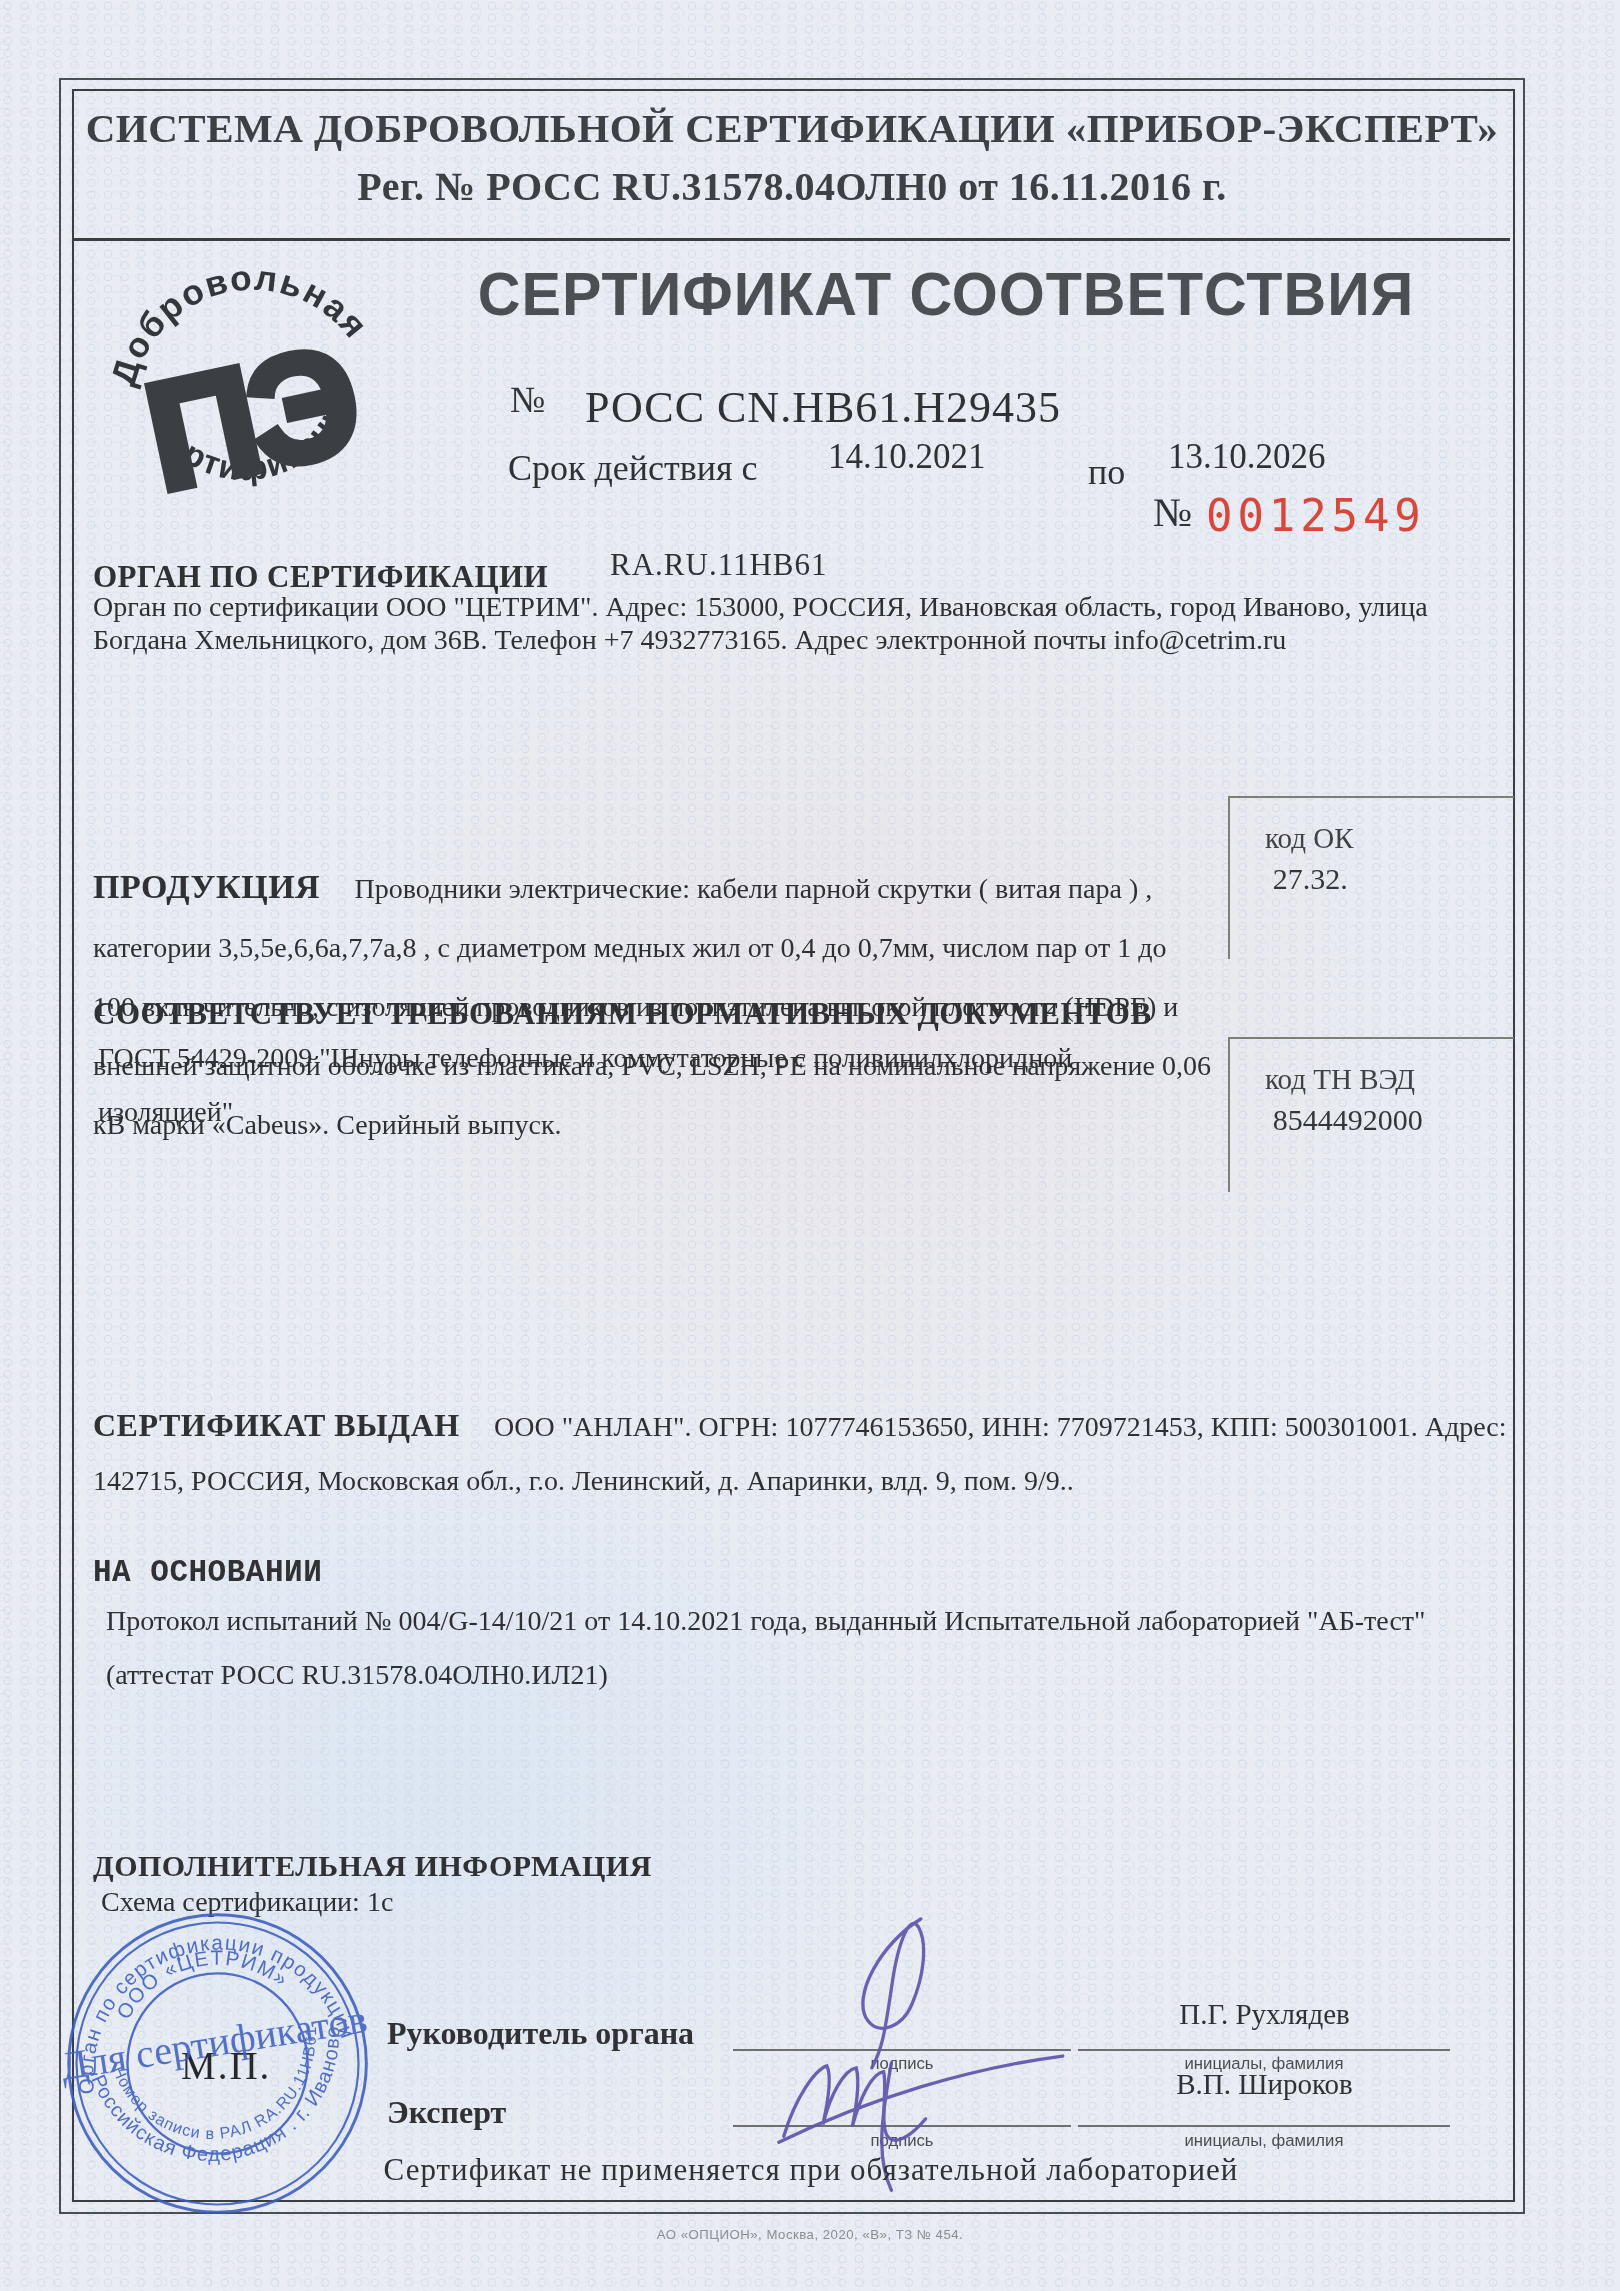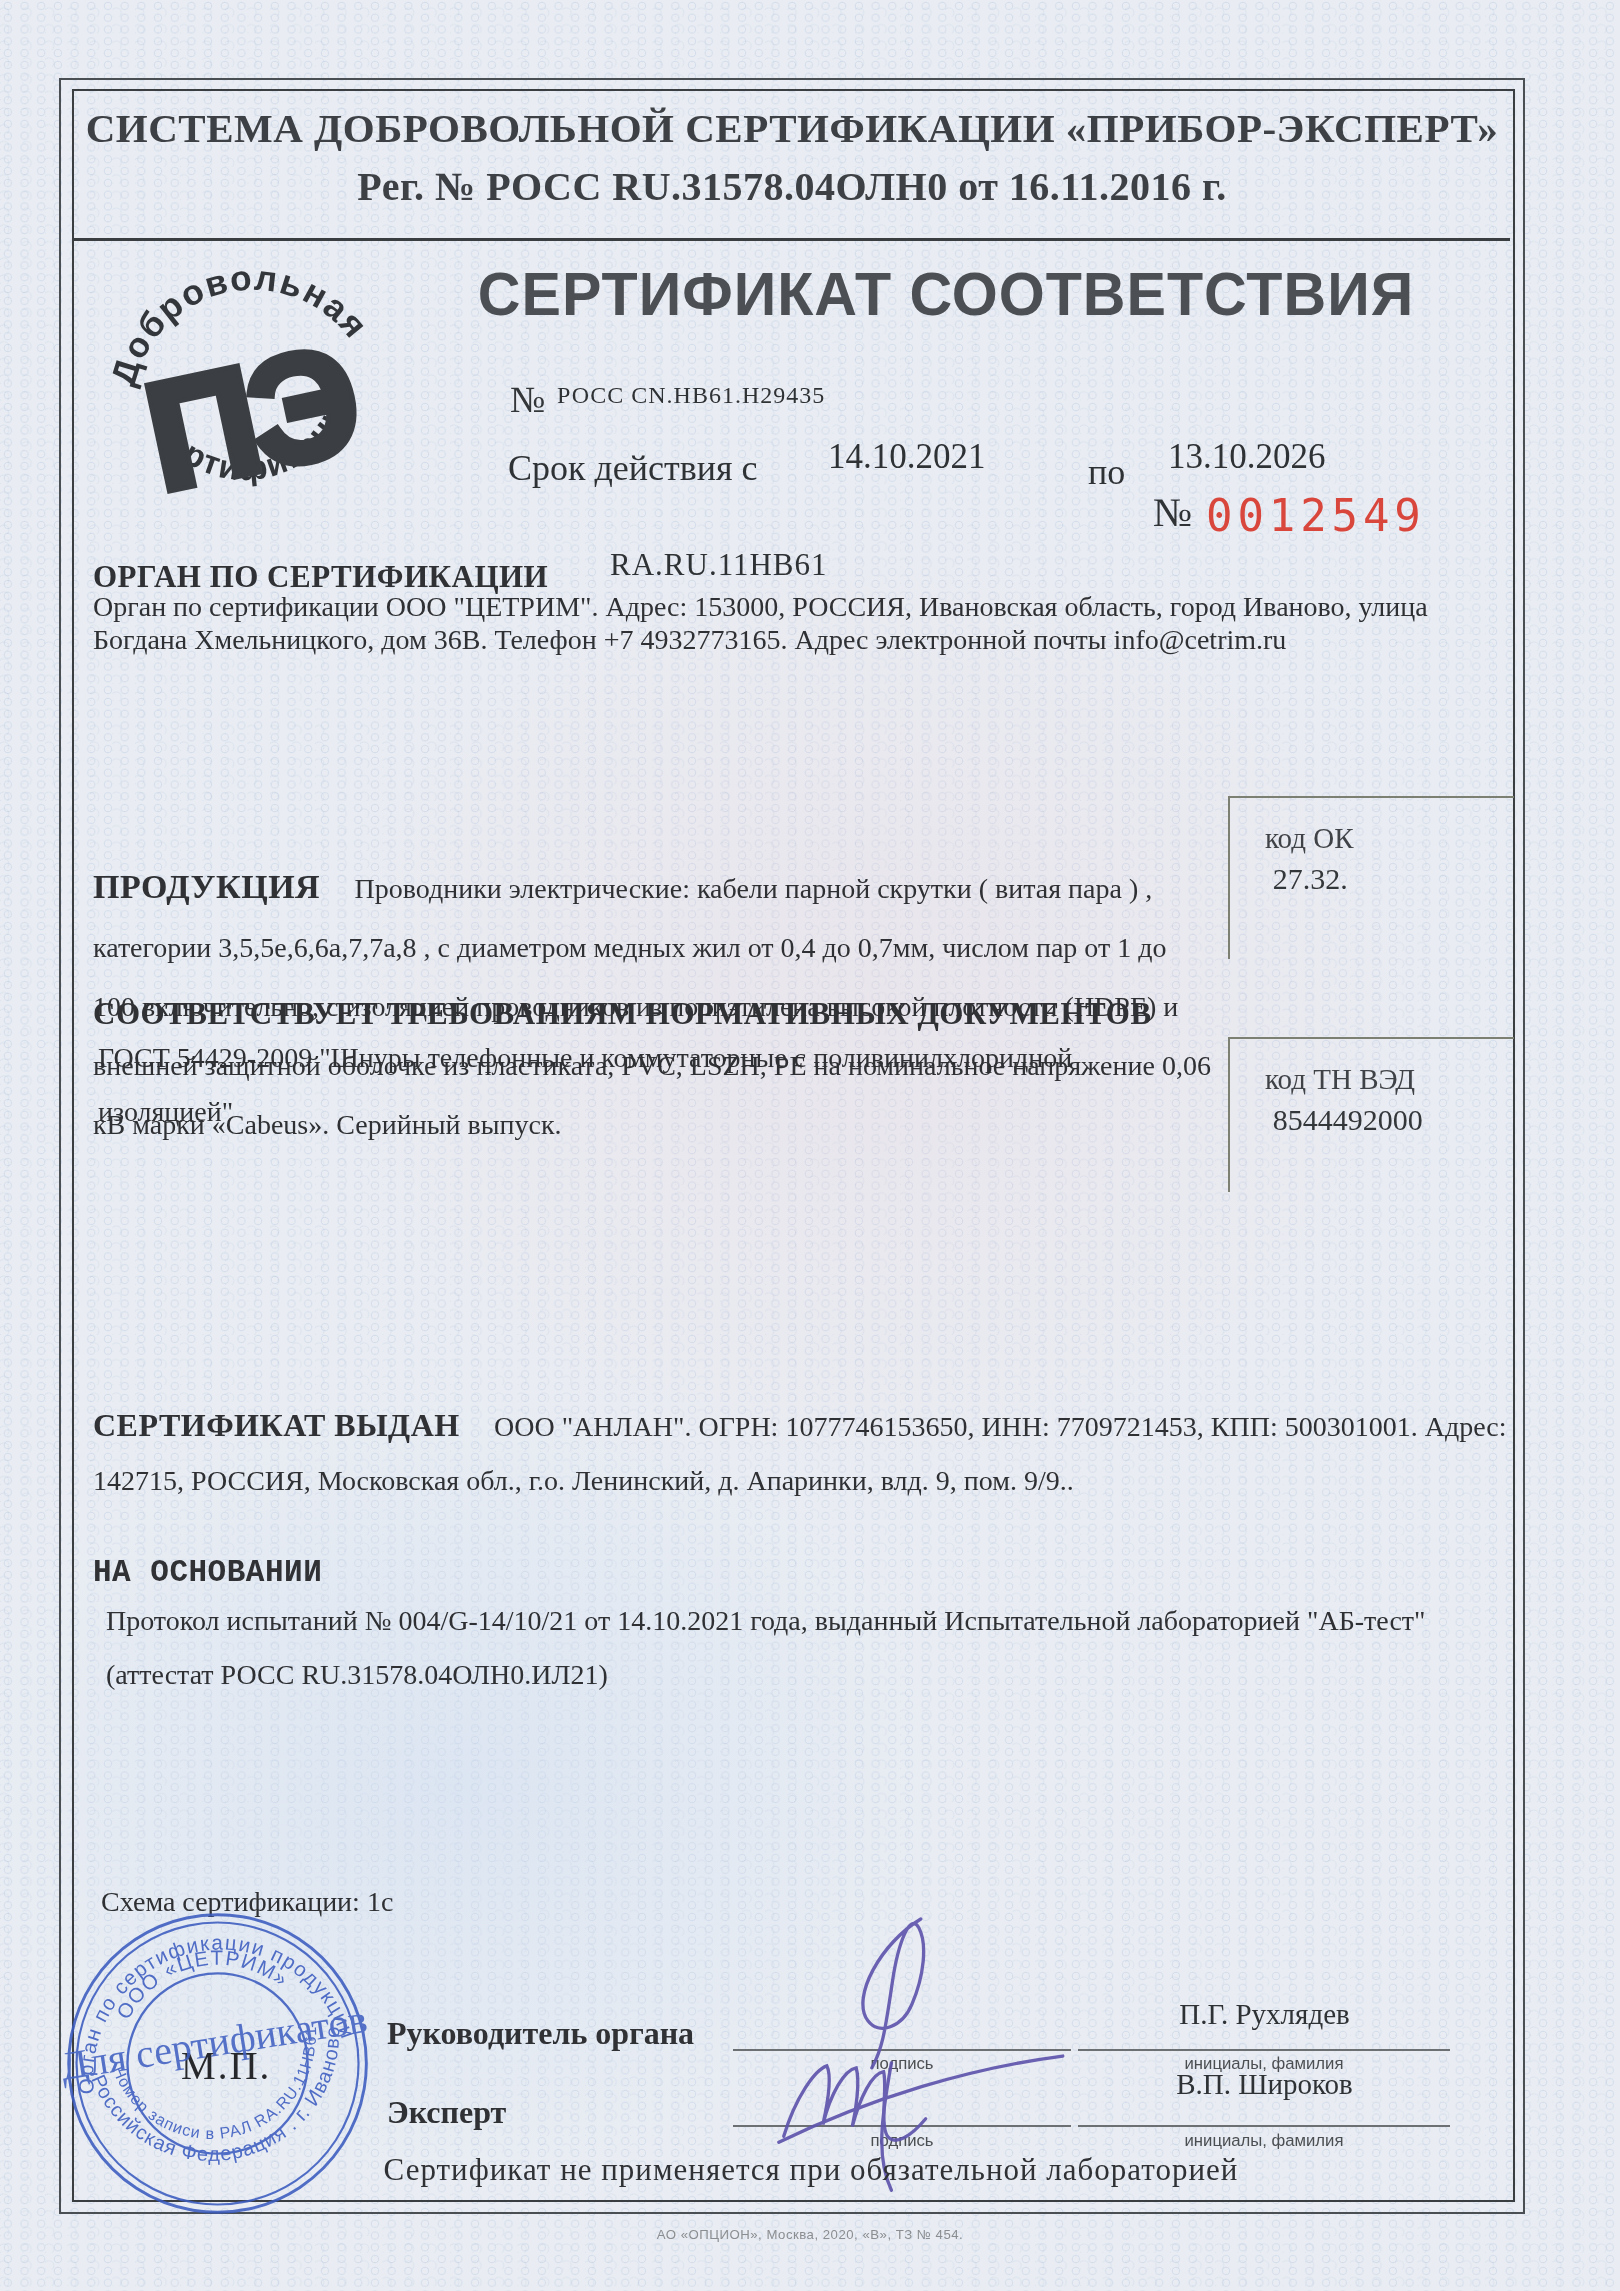--- a/index.html
+++ b/index.html
@@ -16,21 +16,21 @@
     color:#2e3033;
   }
   .abs{position:absolute;}
   .b-outer{left:59px;top:78px;width:1462px;height:2132px;border:2px solid #4a4f53;}
   .b-inner{left:72px;top:89px;width:1439px;height:2109px;border:2.9px solid #3a3e41;}
   .hdr-line{left:74px;top:238px;width:1436px;height:2.9px;background:#3a3e41;}
   .hdr1{left:74px;top:104px;width:1436px;text-align:center;font-weight:bold;font-size:41px;color:#3d4044;letter-spacing:0.5px;}
   .hdr2{left:74px;top:163px;width:1436px;text-align:center;font-weight:bold;font-size:40px;color:#3d4044;letter-spacing:0.5px;}
   .title{left:402px;top:259px;width:1088px;text-align:center;font-family:"Liberation Sans",sans-serif;font-weight:bold;font-size:61px;color:#4c4f53;transform:scaleX(.97);transform-origin:center;letter-spacing:1px;}
   .certno-label{left:510px;top:378px;font-size:37px;color:#34373a;}
-  .certno-value{left:557px;top:382px;font-size:24px;letter-spacing:1px;color:#2f3235;text-align:right;}
+  .certno-value{left:585px;top:382px;font-size:44px;letter-spacing:1px;color:#2f3235;text-align:right;}
   .val-label{left:508px;top:447px;font-size:36px;color:#2f3235;}
   .val-from{left:828px;top:437px;font-size:35px;color:#2f3235;}
   .val-po{left:1088px;top:451px;font-size:36px;color:#2f3235;}
   .val-to{left:1168px;top:437px;font-size:35px;color:#2f3235;}
   .formno-label{left:1153px;top:488px;font-size:41px;color:#303336;}
   .formno-value{left:1206px;top:490px;font-family:"DejaVu Sans Mono",monospace;font-size:44px;letter-spacing:4.9px;color:var(--accent-red,#d8463c);}
   .sec-head{font-weight:bold;font-size:31px;color:#2f3134;letter-spacing:0.5px;}
   .inline-head{font-weight:bold;font-size:32px;color:#2f3134;letter-spacing:0.5px;margin-right:27.4px;}
   .para{margin:0;font-size:28px;color:#2e3033;}
   .org-head{left:93px;top:559px;}
@@ -132,20 +132,21 @@
 
 
   <p class="abs para issued-para">
     <span class="inline-head">СЕРТИФИКАТ ВЫДАН</span>
     <span>ООО "АНЛАН". ОГРН: 1077746153650, ИНН: 7709721453, КПП: 500301001. Адрес: 142715, РОССИЯ, Московская обл., г.о. Ленинский, д. Апаринки, влд. 9, пом. 9/9..</span>
   </p>
 
   <div class="abs sec-head basis-head">НА ОСНОВАНИИ</div>
   <p class="abs para basis-text">Протокол испытаний № 004/G-14/10/21 от 14.10.2021 года, выданный Испытательной лабораторией "АБ-тест" (аттестат РОСС RU.31578.04ОЛН0.ИЛ21)</p>
 
+  <div class="abs sec-head add-head">ДОПОЛНИТЕЛЬНАЯ ИНФОРМАЦИЯ</div>
   <div class="abs add-text">Схема сертификации: 1с</div>
 
   <div class="abs mp">М.П.</div>
 
   <svg class="abs" style="left:49px;top:1901px;" width="341" height="325" viewBox="0 0 348 332">
     <g transform="rotate(-12 172 166)" fill="#3c5cc0" opacity="0.88">
       <circle cx="172" cy="166" r="152" fill="none" stroke="#3c5cc0" stroke-width="3"></circle>
       <circle cx="172" cy="166" r="144" fill="none" stroke="#3c5cc0" stroke-width="2.2"></circle>
       <circle cx="172" cy="166" r="92" fill="none" stroke="#3c5cc0" stroke-width="2.4"></circle>
       <path id="stOuterTop" d="M 46,212 A 130,130 0 1 1 298,212" fill="none"></path>

